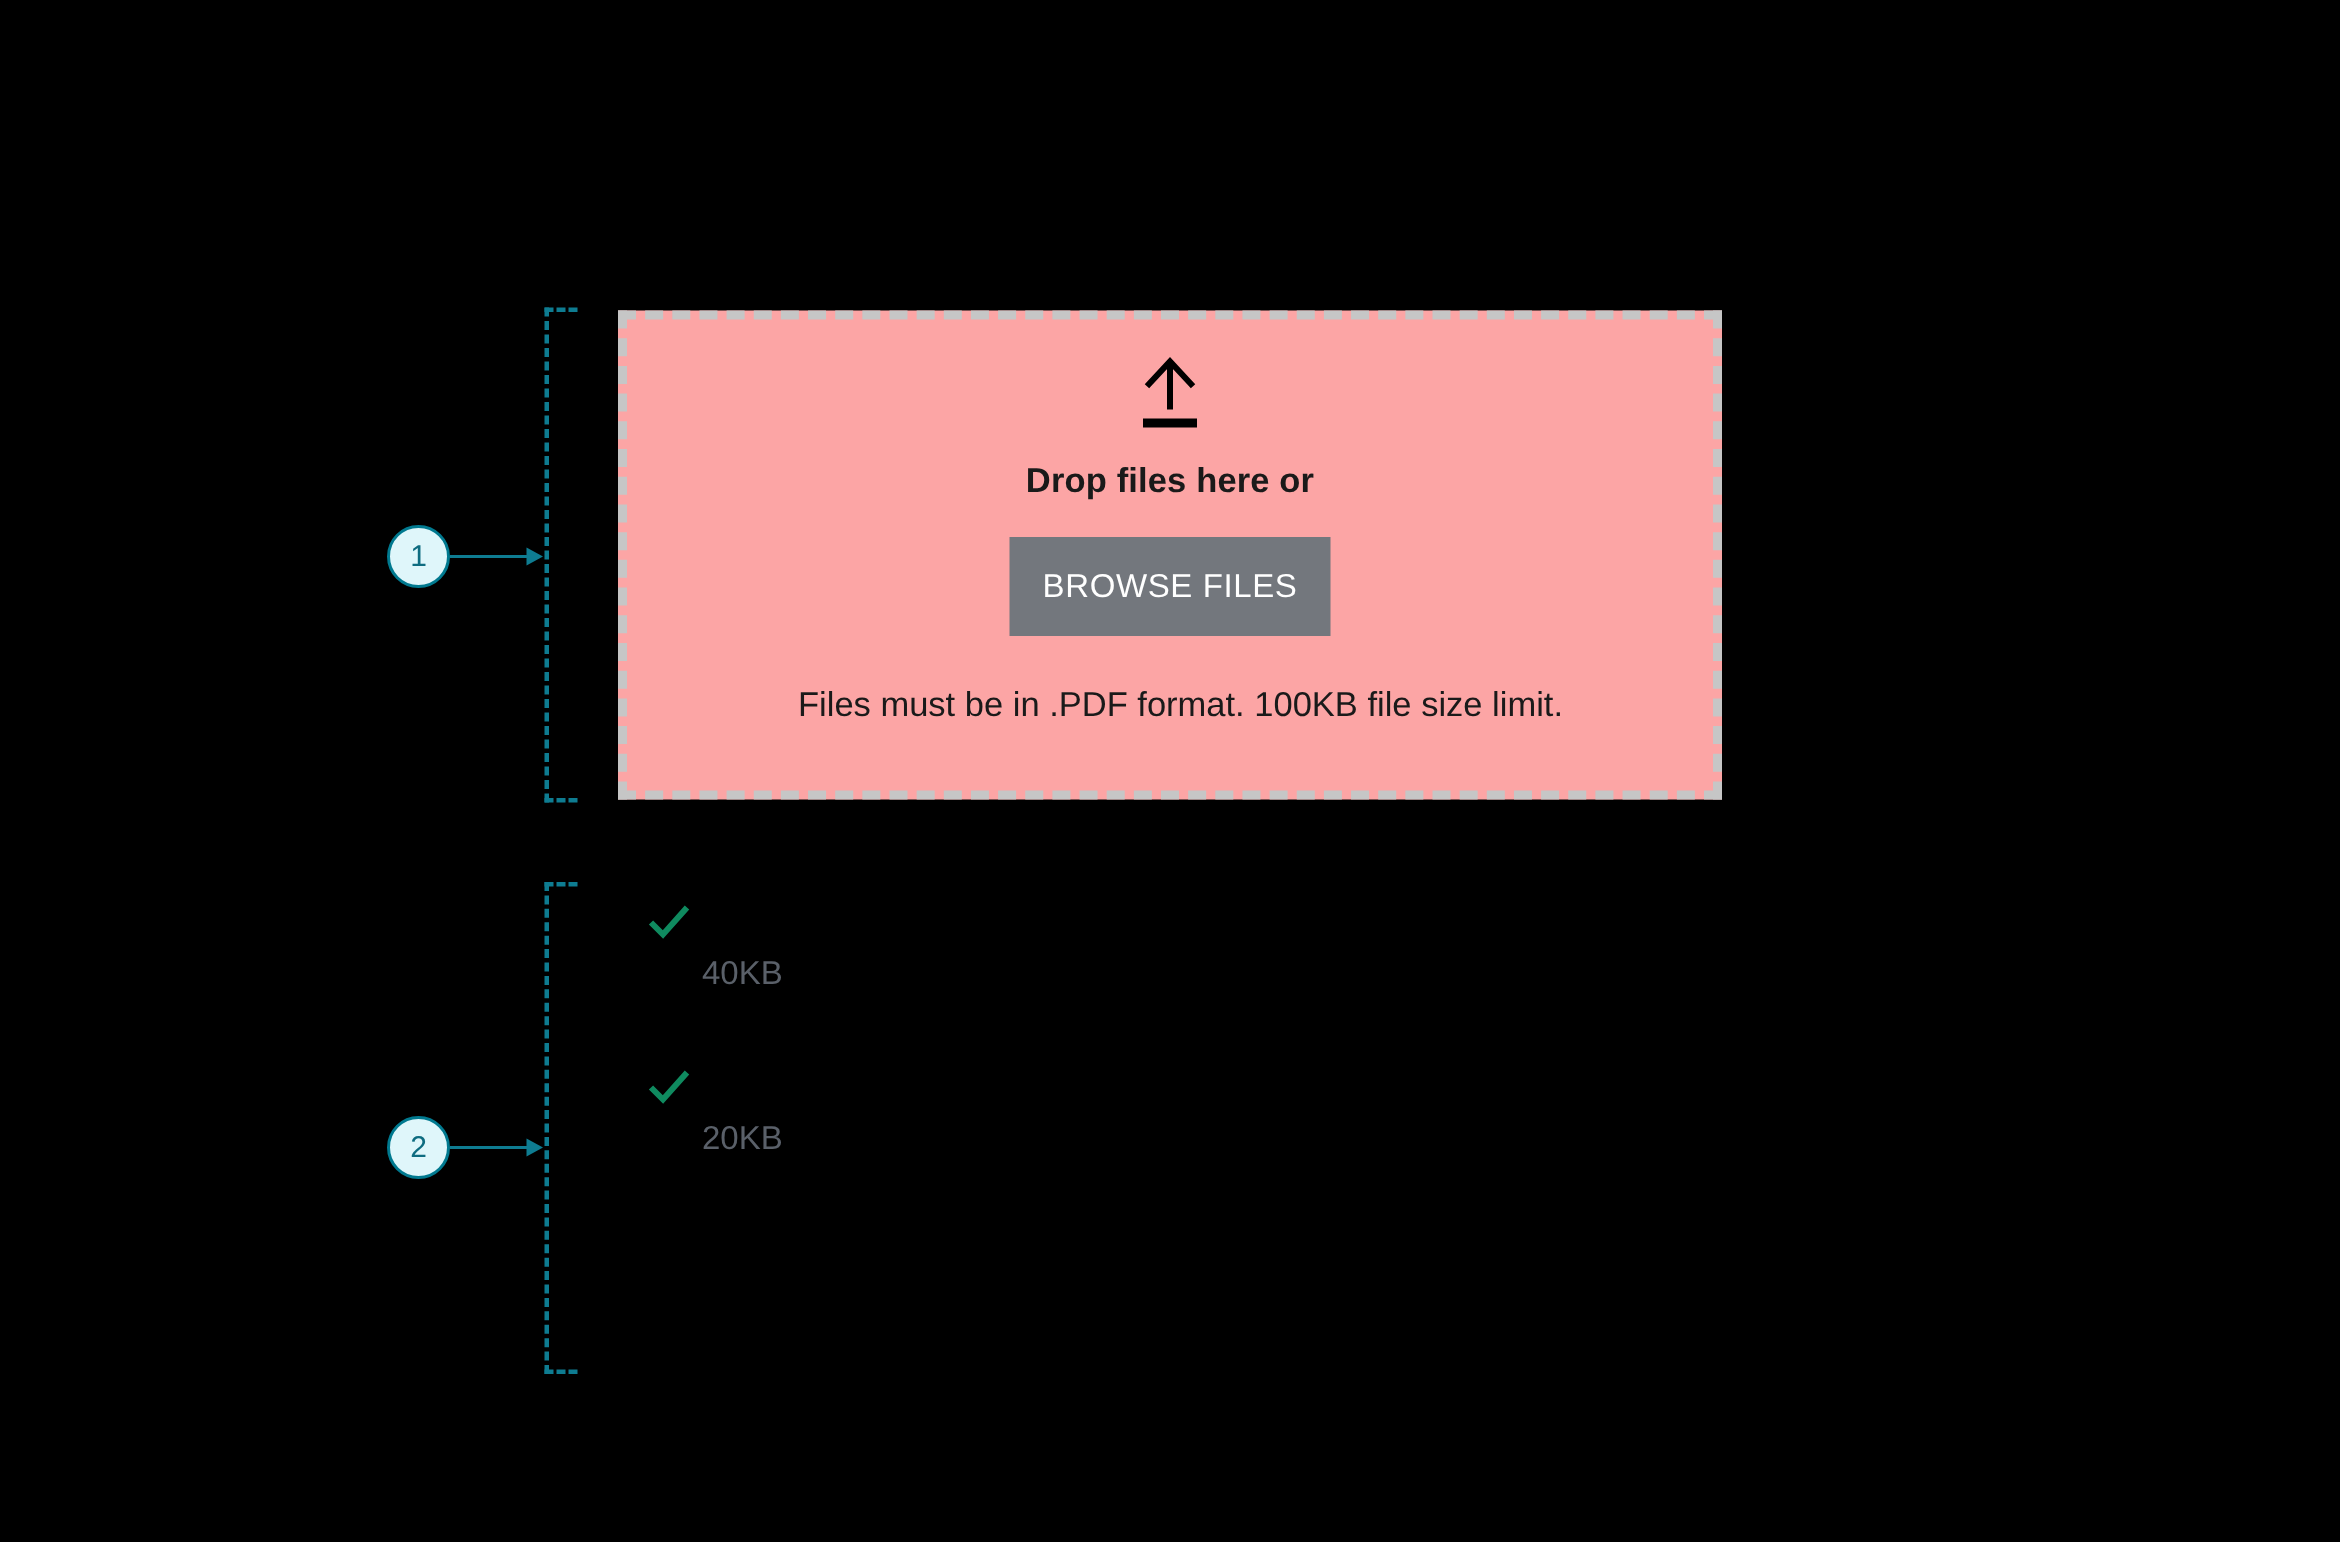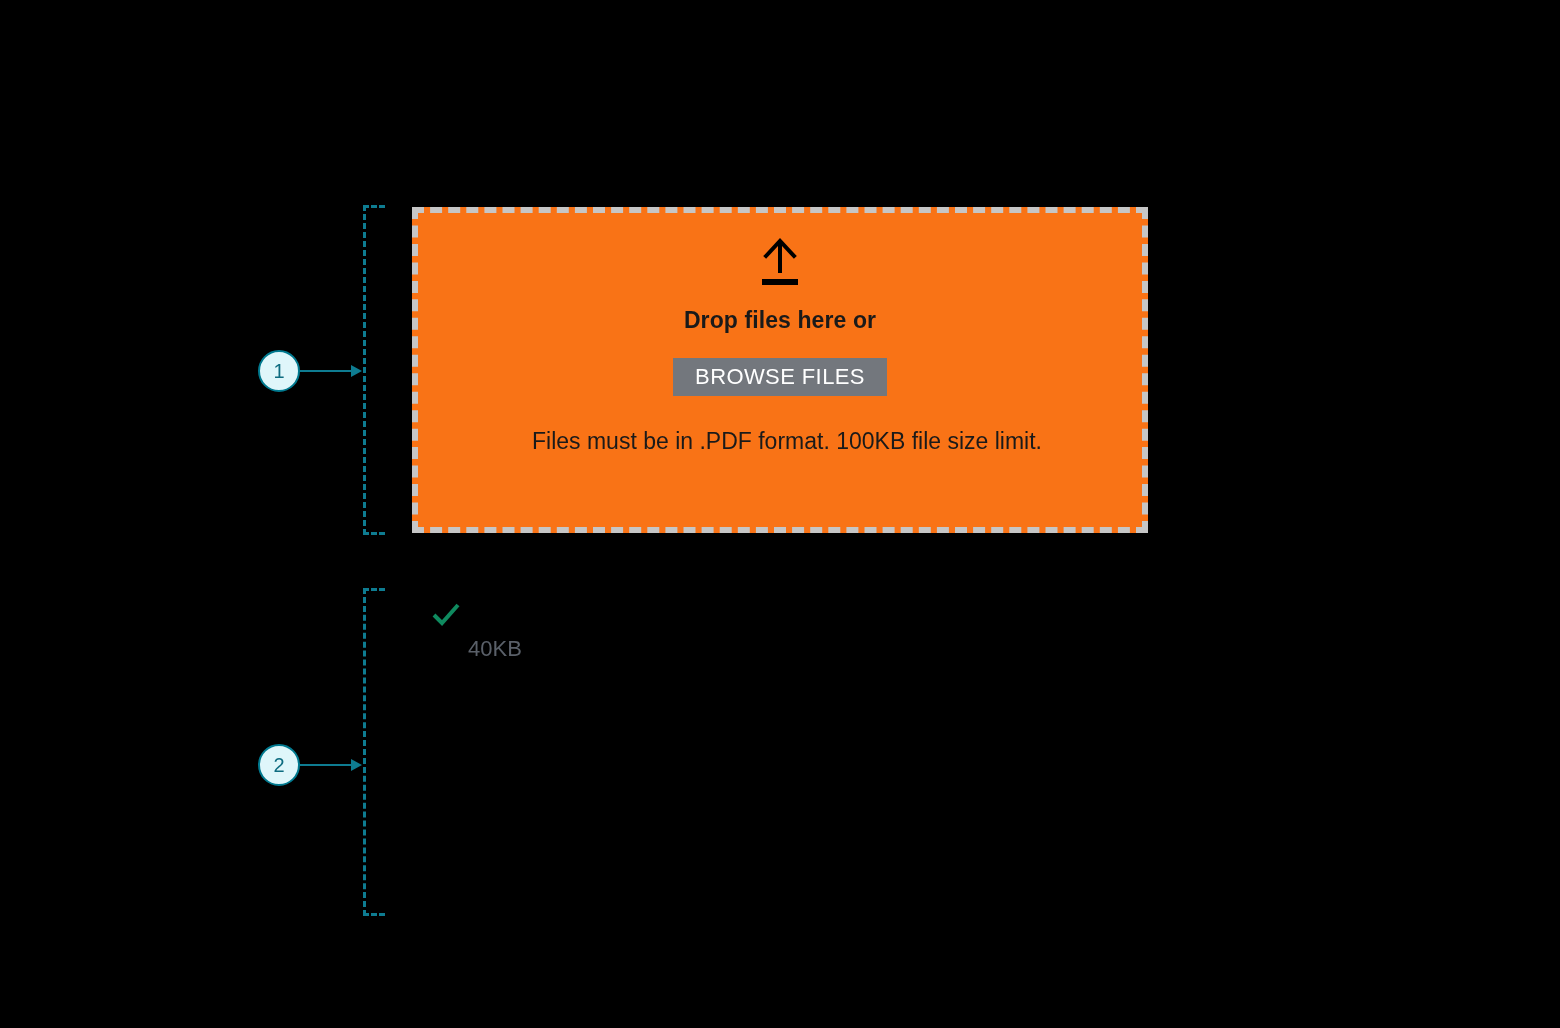--- a/index.html
+++ b/index.html
@@ -64,21 +64,21 @@
     border-top: 6px solid transparent;
     border-bottom: 6px solid transparent;
     border-left: 11px solid #0e7c91;
   }
 
   
   .dropzone {
     position: absolute;
     left: 412px; top: 207px;
     width: 736px; height: 326px;
-    background: #f97316;
+    background: #fca5a5;
     border: 6px dashed #c6c6c6;
     display: flex;
     flex-direction: column;
     align-items: center;
   }
   .upload-icon {
     margin-top: 24px;
     width: 56px; height: 52px;
   }
   .dropzone-title {
@@ -87,21 +87,21 @@
     font-weight: bold;
     color: #1a1a1a;
     letter-spacing: 0.1px;
   }
   .browse-button {
     margin-top: 24px;
     background: #73777d;
     color: #ffffff;
     border: none;
     padding: 0 22px;
-    height: 38px;
+    height: 66px;
     min-width: 196px;
     font-size: 22px;
     font-family: "Liberation Sans", "DejaVu Sans", sans-serif;
     letter-spacing: 0.4px;
     cursor: pointer;
     display: flex; align-items: center; justify-content: center;
   }
   .dropzone-hint {
     margin-top: 32px;
     font-size: 23px;
@@ -183,15 +183,24 @@
   <div class="file-row">
     <span class="file-status-icon">
       <svg viewBox="0 0 36 36" width="36" height="36" aria-hidden="true">
         <polyline points="6,19 14,27 30,9" fill="none" stroke="#0f8a5f" stroke-width="4" stroke-linecap="butt" stroke-linejoin="miter"></polyline>
       </svg>
     </span>
     <span class="file-name"></span>
     <span class="file-meta">40KB</span>
   </div>
 
+  <div class="file-row">
+    <span class="file-status-icon">
+      <svg viewBox="0 0 36 36" width="36" height="36" aria-hidden="true">
+        <polyline points="6,19 14,27 30,9" fill="none" stroke="#0f8a5f" stroke-width="4" stroke-linecap="butt" stroke-linejoin="miter"></polyline>
+      </svg>
+    </span>
+    <span class="file-name"></span>
+    <span class="file-meta">20KB</span>
+  </div>
 
 
 </div>
 
 </body></html>

